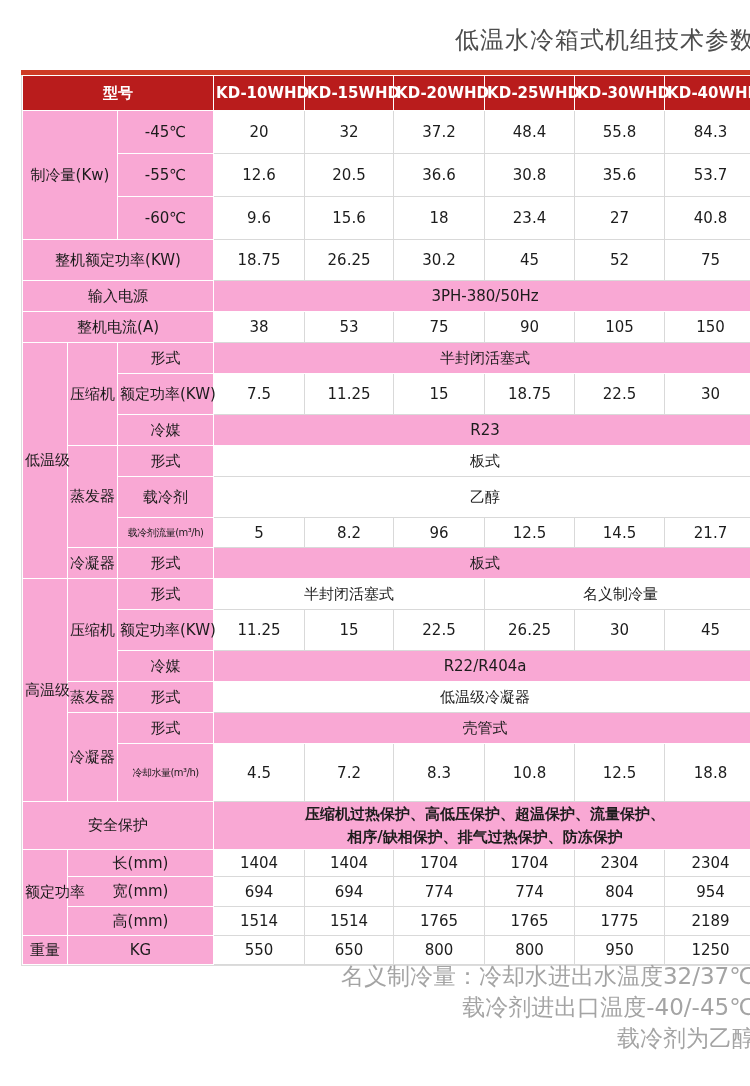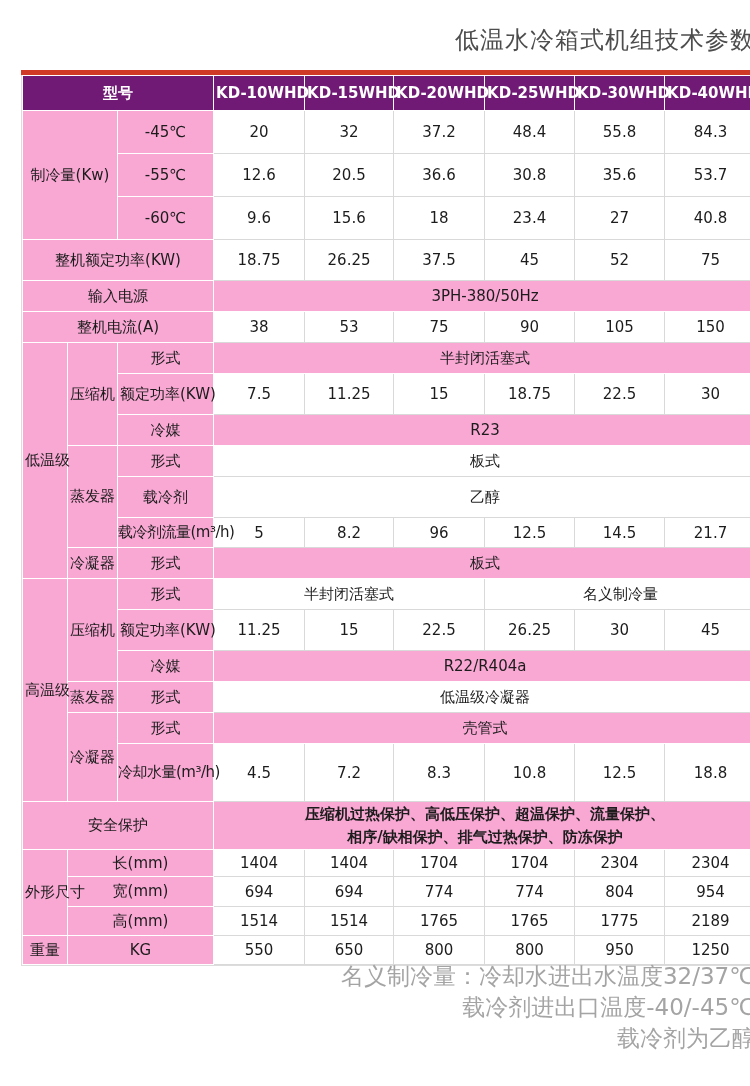--- a/index.html
+++ b/index.html
@@ -17,24 +17,24 @@
   }
   .table-wrap{
     position:absolute;top:75px;left:8px;width:734px;
     border:1px solid #dcdcdc;border-top:none;box-sizing:border-box;
   }
   table{border-collapse:collapse;table-layout:fixed;width:100%;}
   td{
     border:1px solid #d9d9d9;text-align:center;vertical-align:middle;
     font-size:15px;padding:0 2px;white-space:nowrap;
   }
-  td.h{background:#701a75;color:#ffffff;font-weight:bold;border-color:#ffffff;}
+  td.h{background:#b91c1c;color:#ffffff;font-weight:bold;border-color:#ffffff;}
   td.g{background:#f9a8d4;border-color:#ffffff;}
   td.w{background:#ffffff;}
-  td.sm{font-size:15px;letter-spacing:-0.5px;padding:0;}
+  td.sm{font-size:10px;letter-spacing:-0.5px;padding:0;}
   .safety-line{font-size:15px;line-height:23px;white-space:nowrap;font-weight:bold;}
   .note{
     position:absolute;top:961px;right:8px;text-align:right;
     font-size:23px;line-height:31px;color:#a4a4a4;
   }
 </style>
 </head>
 <body>
 
 <div class="page">
@@ -95,21 +95,21 @@
       <td class="w">18</td>
       <td class="w">23.4</td>
       <td class="w">27</td>
       <td class="w">40.8</td>
     </tr>
 
     <tr style="height:41px">
       <td class="g" colspan="3">整机额定功率(KW)</td>
       <td class="w">18.75</td>
       <td class="w">26.25</td>
-      <td class="w">37.5</td>
+      <td class="w">30.2</td>
       <td class="w">45</td>
       <td class="w">52</td>
       <td class="w">75</td>
     </tr>
 
     <tr style="height:31px">
       <td class="g" colspan="3">输入电源</td>
       <td class="g" colspan="6">3PH-380/50Hz</td>
     </tr>
 
@@ -219,21 +219,21 @@
 
     <tr style="height:48px">
       <td class="g" colspan="3">安全保护</td>
       <td class="g" colspan="6">
         <div class="safety-line">压缩机过热保护、高低压保护、超温保护、流量保护、</div>
         <div class="safety-line">相序/缺相保护、排气过热保护、防冻保护</div>
       </td>
     </tr>
 
     <tr style="height:27px">
-      <td class="g" rowspan="3">外形尺寸</td>
+      <td class="g" rowspan="3">额定功率</td>
       <td class="g" colspan="2">长(mm)</td>
       <td class="w">1404</td>
       <td class="w">1404</td>
       <td class="w">1704</td>
       <td class="w">1704</td>
       <td class="w">2304</td>
       <td class="w">2304</td>
     </tr>
     <tr style="height:30px">
       <td class="g" colspan="2">宽(mm)</td>

